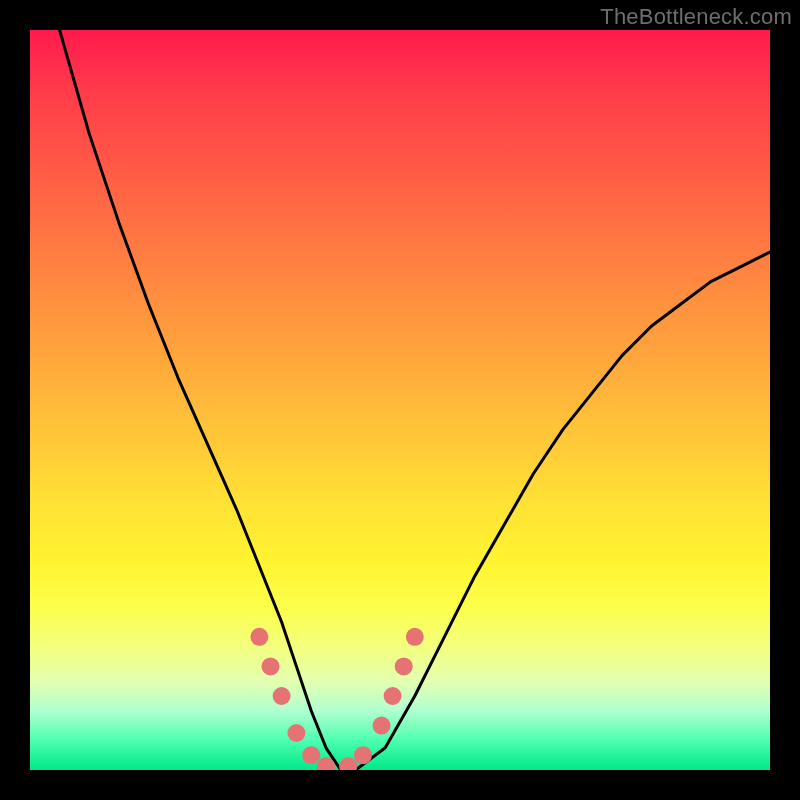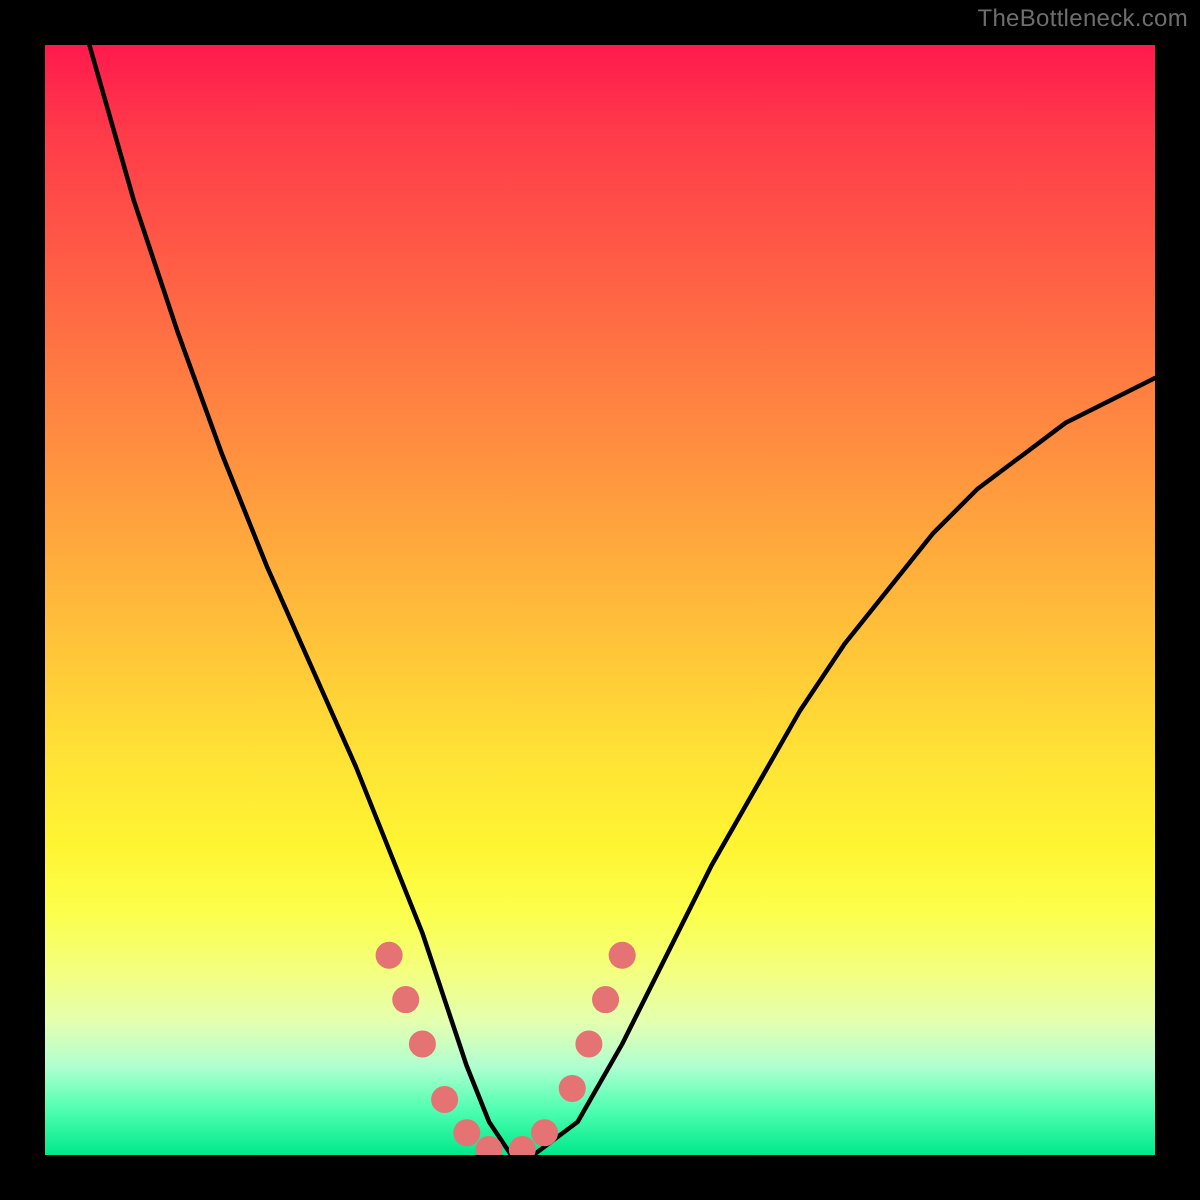--- a/index.html
+++ b/index.html
@@ -42,21 +42,21 @@
       #b0ffd0 92%,
       #4dffb0 96%,
       #00e88a 100%
     );
   }
   .watermark {
     position: absolute;
     top: 4px;
     right: 8px;
     color: #6e6e6e;
-    font-size: 16px;
+    font-size: 22px;
     font-weight: 500;
     letter-spacing: 0.2px;
     user-select: none;
   }
   svg.curve {
     position: absolute;
     left: 0;
     top: 0;
     width: 740px;
     height: 740px;

